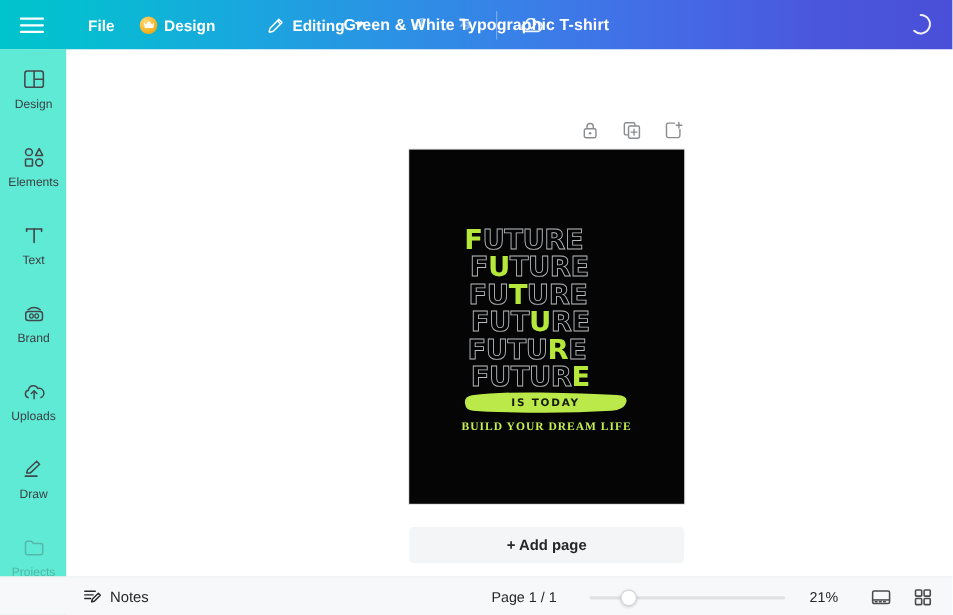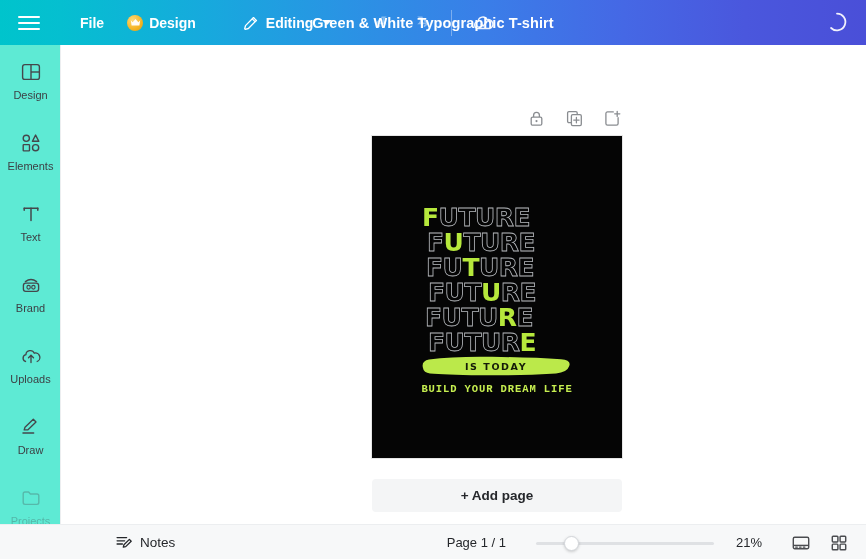--- a/index.html
+++ b/index.html
@@ -218,21 +218,21 @@
     font-size: 9.5px; font-weight: bold;
     letter-spacing: 1.6px;
     color: #141a08;
   }
 
   #tagline {
     position: absolute;
     left: 0; top: 247px;
     width: 250px;
     text-align: center;
-    font-family: Liberation Mono, monospace;
+    font-family: Liberation Serif, serif;
     font-size: 10.5px; font-weight: bold;
     letter-spacing: 0.9px;
     color: #c6ee50;
   }
 
   
   #add-page {
     position: absolute;
     left: 311px; top: 434px;
     width: 250px; height: 33px;
@@ -244,21 +244,21 @@
     cursor: pointer;
   }
 
   
   #bottombar {
     position: absolute;
     left: 0; top: 524px;
     width: 866px; height: 35px;
     background: #f7f8f9;
     border-top: 1px solid #eceef0;
-    display: flex; align-items: center; padding-left: 40px;
+    display: flex; align-items: center;
   }
 
   #notes-btn {
     display: flex; align-items: center; gap: 7px;
     margin-left: 75px;
     font-size: 13.5px; color: #25272b;
     cursor: pointer;
   }
 
   #bb-right {

